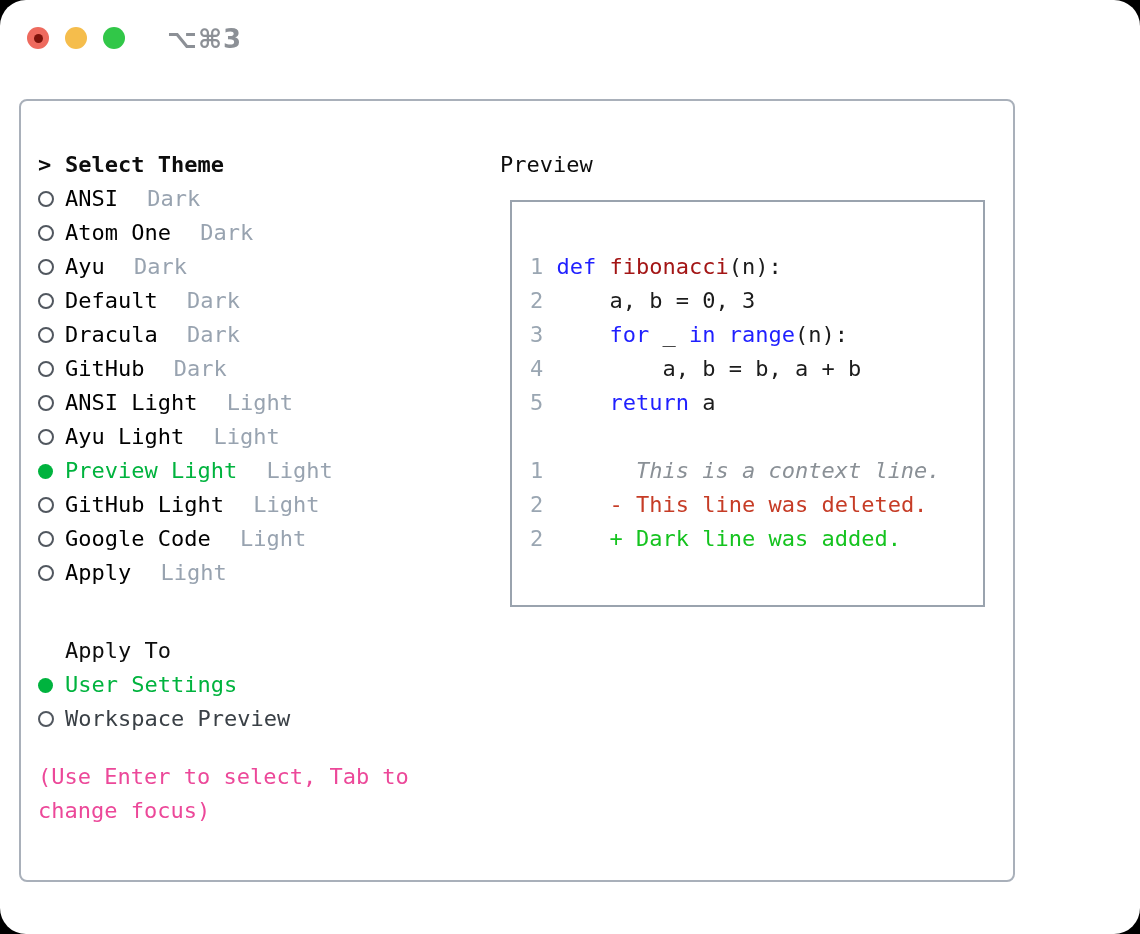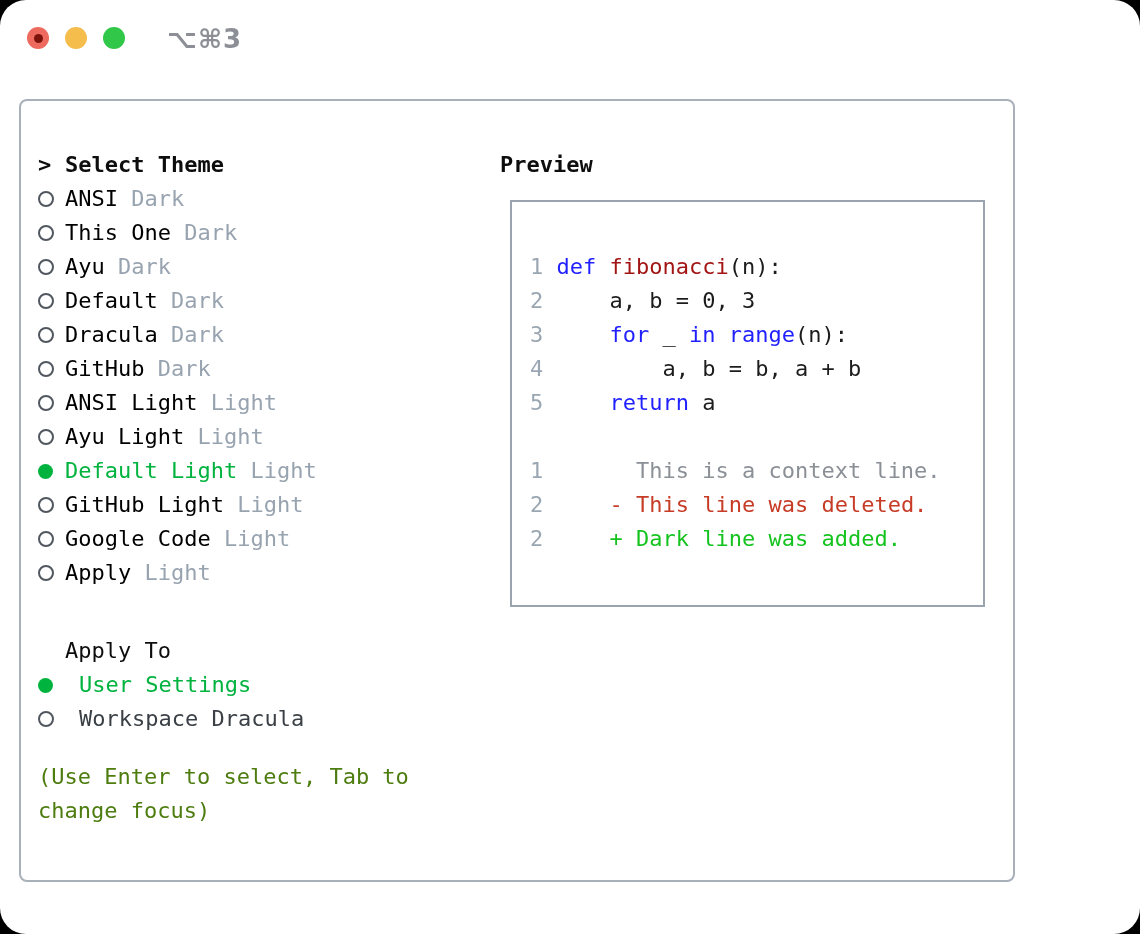--- a/index.html
+++ b/index.html
@@ -25,41 +25,41 @@
   .apply-col{position:absolute;left:17px;top:533px;}
   .row{height:34px;white-space:pre;display:flex;align-items:center;}
   .row > span{white-space:pre;}
   .bullet{display:inline-flex;width:27px;align-items:center;flex:0 0 27px;}
   .dot-ring{width:12px;height:12px;border:2px solid #51575f;border-radius:50%;display:inline-block;}
   .dot-fill{width:15px;height:15px;border-radius:50%;background:#00b33e;display:inline-block;}
   .hdr{font-weight:bold;color:#0d0d0d;}
   .hdr .prefix{display:inline-block;width:27px;}
   .tname{color:#000000;}
   .selected .tname{color:#00b33e;}
-  .tvariant{color:#98a3b0;}
+  .tvariant{color:#98a3b0;margin-left:16px;}
   .sub-hdr{color:#0d0d0d;}
   .sub-hdr .prefix{display:inline-block;width:27px;}
-  .opt-label{color:#3a4046;margin-left:14px;}
+  .opt-label{color:#3a4046;}
   .selected .opt-label{color:#00b33e;}
 
-  .help{position:absolute;left:17px;top:659px;width:420px;color:#4d7c0f;
+  .help{position:absolute;left:17px;top:659px;width:420px;color:#ec4899;
         white-space:normal;}
 
   
   .preview-title{position:absolute;left:479px;top:47px;height:34px;
-                 font-weight:bold;color:#0d0d0d;}
+                 font-weight:normal;color:#0d0d0d;}
   .preview-box{position:absolute;left:489px;top:99px;width:475px;height:407px;
                border:2px solid #9aa3ae;box-sizing:border-box;
                padding:48px 0 0 18px;overflow:hidden;}
   .pline{height:34px;white-space:pre;}
   .tk-lineno{color:#9aa6b2;}
   .tk-plain{color:#1c1c1c;}
   .tk-keyword{color:#1f1fff;}
   .tk-function{color:#a31515;}
-  .tk-context{color:#8a9096;}
+  .tk-context{color:#8a9096;font-style:italic;}
   .tk-deleted{color:#c63c26;}
   .tk-added{color:#15c31f;}
 </style>
 </head>
 <body>
 
 <div class="window">
 
   <span class="light red">
       <span class="dot-inner"></span>
@@ -67,38 +67,38 @@
   <span class="light yellow"></span>
   <span class="light green"></span>
   <span class="shortcut">⌥⌘3</span>
 
   <div class="panel">
 
     <div class="left-col">
       <div class="row hdr"><span class="prefix">&gt;</span><span>Select Theme</span></div>
 
     <div class="row item"><span class="bullet"><span class="dot-ring"></span></span><span class="tname">ANSI</span><span class="tvariant"> Dark</span></div>
-        <div class="row item"><span class="bullet"><span class="dot-ring"></span></span><span class="tname">This One</span><span class="tvariant"> Dark</span></div>
+        <div class="row item"><span class="bullet"><span class="dot-ring"></span></span><span class="tname">Atom One</span><span class="tvariant"> Dark</span></div>
         <div class="row item"><span class="bullet"><span class="dot-ring"></span></span><span class="tname">Ayu</span><span class="tvariant"> Dark</span></div>
         <div class="row item"><span class="bullet"><span class="dot-ring"></span></span><span class="tname">Default</span><span class="tvariant"> Dark</span></div>
         <div class="row item"><span class="bullet"><span class="dot-ring"></span></span><span class="tname">Dracula</span><span class="tvariant"> Dark</span></div>
         <div class="row item"><span class="bullet"><span class="dot-ring"></span></span><span class="tname">GitHub</span><span class="tvariant"> Dark</span></div>
         <div class="row item"><span class="bullet"><span class="dot-ring"></span></span><span class="tname">ANSI Light</span><span class="tvariant"> Light</span></div>
         <div class="row item"><span class="bullet"><span class="dot-ring"></span></span><span class="tname">Ayu Light</span><span class="tvariant"> Light</span></div>
-        <div class="row item selected"><span class="bullet"><span class="dot-fill"></span></span><span class="tname">Default Light</span><span class="tvariant"> Light</span></div>
+        <div class="row item selected"><span class="bullet"><span class="dot-fill"></span></span><span class="tname">Preview Light</span><span class="tvariant"> Light</span></div>
         <div class="row item"><span class="bullet"><span class="dot-ring"></span></span><span class="tname">GitHub Light</span><span class="tvariant"> Light</span></div>
         <div class="row item"><span class="bullet"><span class="dot-ring"></span></span><span class="tname">Google Code</span><span class="tvariant"> Light</span></div>
         <div class="row item"><span class="bullet"><span class="dot-ring"></span></span><span class="tname">Apply</span><span class="tvariant"> Light</span></div>
       </div>
 
     <div class="apply-col">
       <div class="row sub-hdr"><span class="prefix"></span><span>Apply To</span></div>
 
     <div class="row item selected"><span class="bullet"><span class="dot-fill"></span></span><span class="opt-label">User Settings</span></div>
-        <div class="row item"><span class="bullet"><span class="dot-ring"></span></span><span class="opt-label">Workspace Dracula</span></div>
+        <div class="row item"><span class="bullet"><span class="dot-ring"></span></span><span class="opt-label">Workspace Preview</span></div>
       </div>
 
     <div class="help">(Use Enter to select, Tab to change focus)</div>
 
     <div class="preview-title">Preview</div>
 
     <div class="preview-box">
 
     <div class="pline"><span class="tk-lineno">1 </span><span class="tk-keyword">def</span><span class="tk-plain"> </span><span class="tk-function">fibonacci</span><span class="tk-plain">(n):</span></div>
         <div class="pline"><span class="tk-lineno">2 </span><span class="tk-plain">    a, b = 0, 3</span></div>

